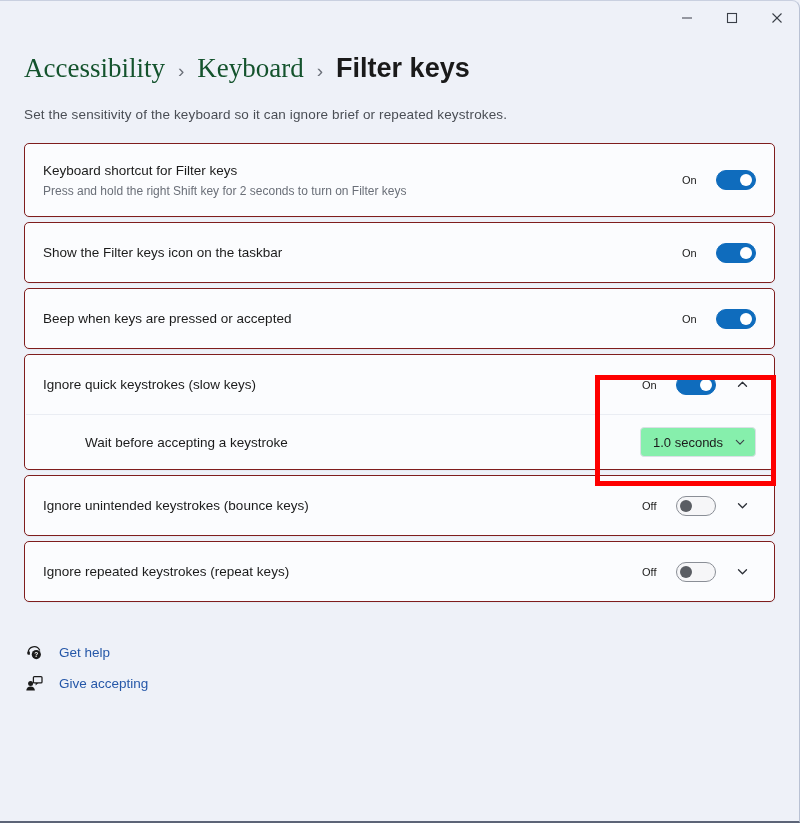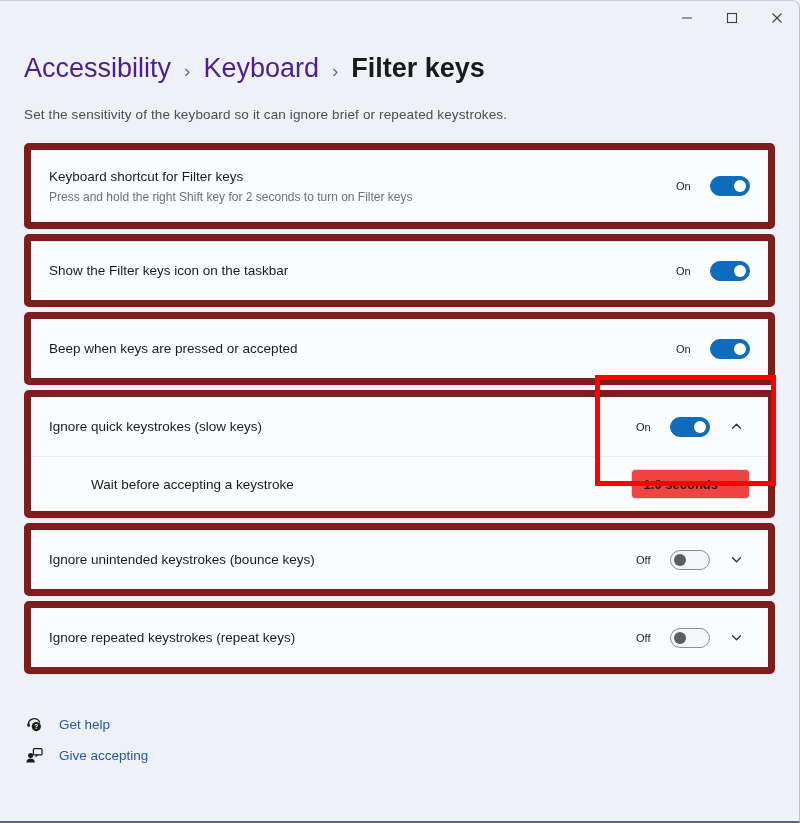--- a/index.html
+++ b/index.html
@@ -48,23 +48,24 @@
   }
   .breadcrumb {
     display: flex;
     align-items: baseline;
     gap: 13px;
     font-size: 27px;
     line-height: 34px;
     white-space: nowrap;
   }
   .crumb-link {
-    color: #4c1d95;
+    color: #14532d;
     font-weight: 400;
     cursor: pointer;
+    font-family: Liberation Serif, serif;
   }
   .crumb-sep {
     color: #6b7079;
     font-size: 19px;
     font-weight: 400;
   }
   .crumb-current {
     color: #1a1a1a;
     font-weight: 600;
   }
@@ -77,21 +78,21 @@
 
   
   .cards {
     margin: 21px 24px 0 24px;
     display: flex;
     flex-direction: column;
     gap: 5px;
   }
   .card {
     background: #fbfcfe;
-    border: 7px solid #7f1d1d;
+    border: 1px solid #7f1d1d;
     border-radius: 5px;
     box-shadow: 0 1px 1px rgba(20,30,60,0.035);
   }
   .row {
     display: flex;
     align-items: center;
     padding: 0 18px 0 18px;
     min-height: 59px;
     box-sizing: border-box;
   }
@@ -187,27 +188,26 @@
   
   .dropdown {
     display: flex;
     align-items: center;
     justify-content: space-between;
     gap: 10px;
     min-width: 116px;
     height: 30px;
     padding: 0 9px 0 12px;
     box-sizing: border-box;
-    background: #ef4444;
+    background: #86efac;
     border: 1px solid #dcdfe6;
     border-radius: 4px;
     font-size: 13px;
     color: #1b1b1b;
     cursor: pointer;
-    font-weight: bold;
   }
 
   
   .annotation {
     position: absolute;
     left: 595px;
     top: 374px;
     width: 181px;
     height: 111px;
     border: 5px solid #fe0000;

